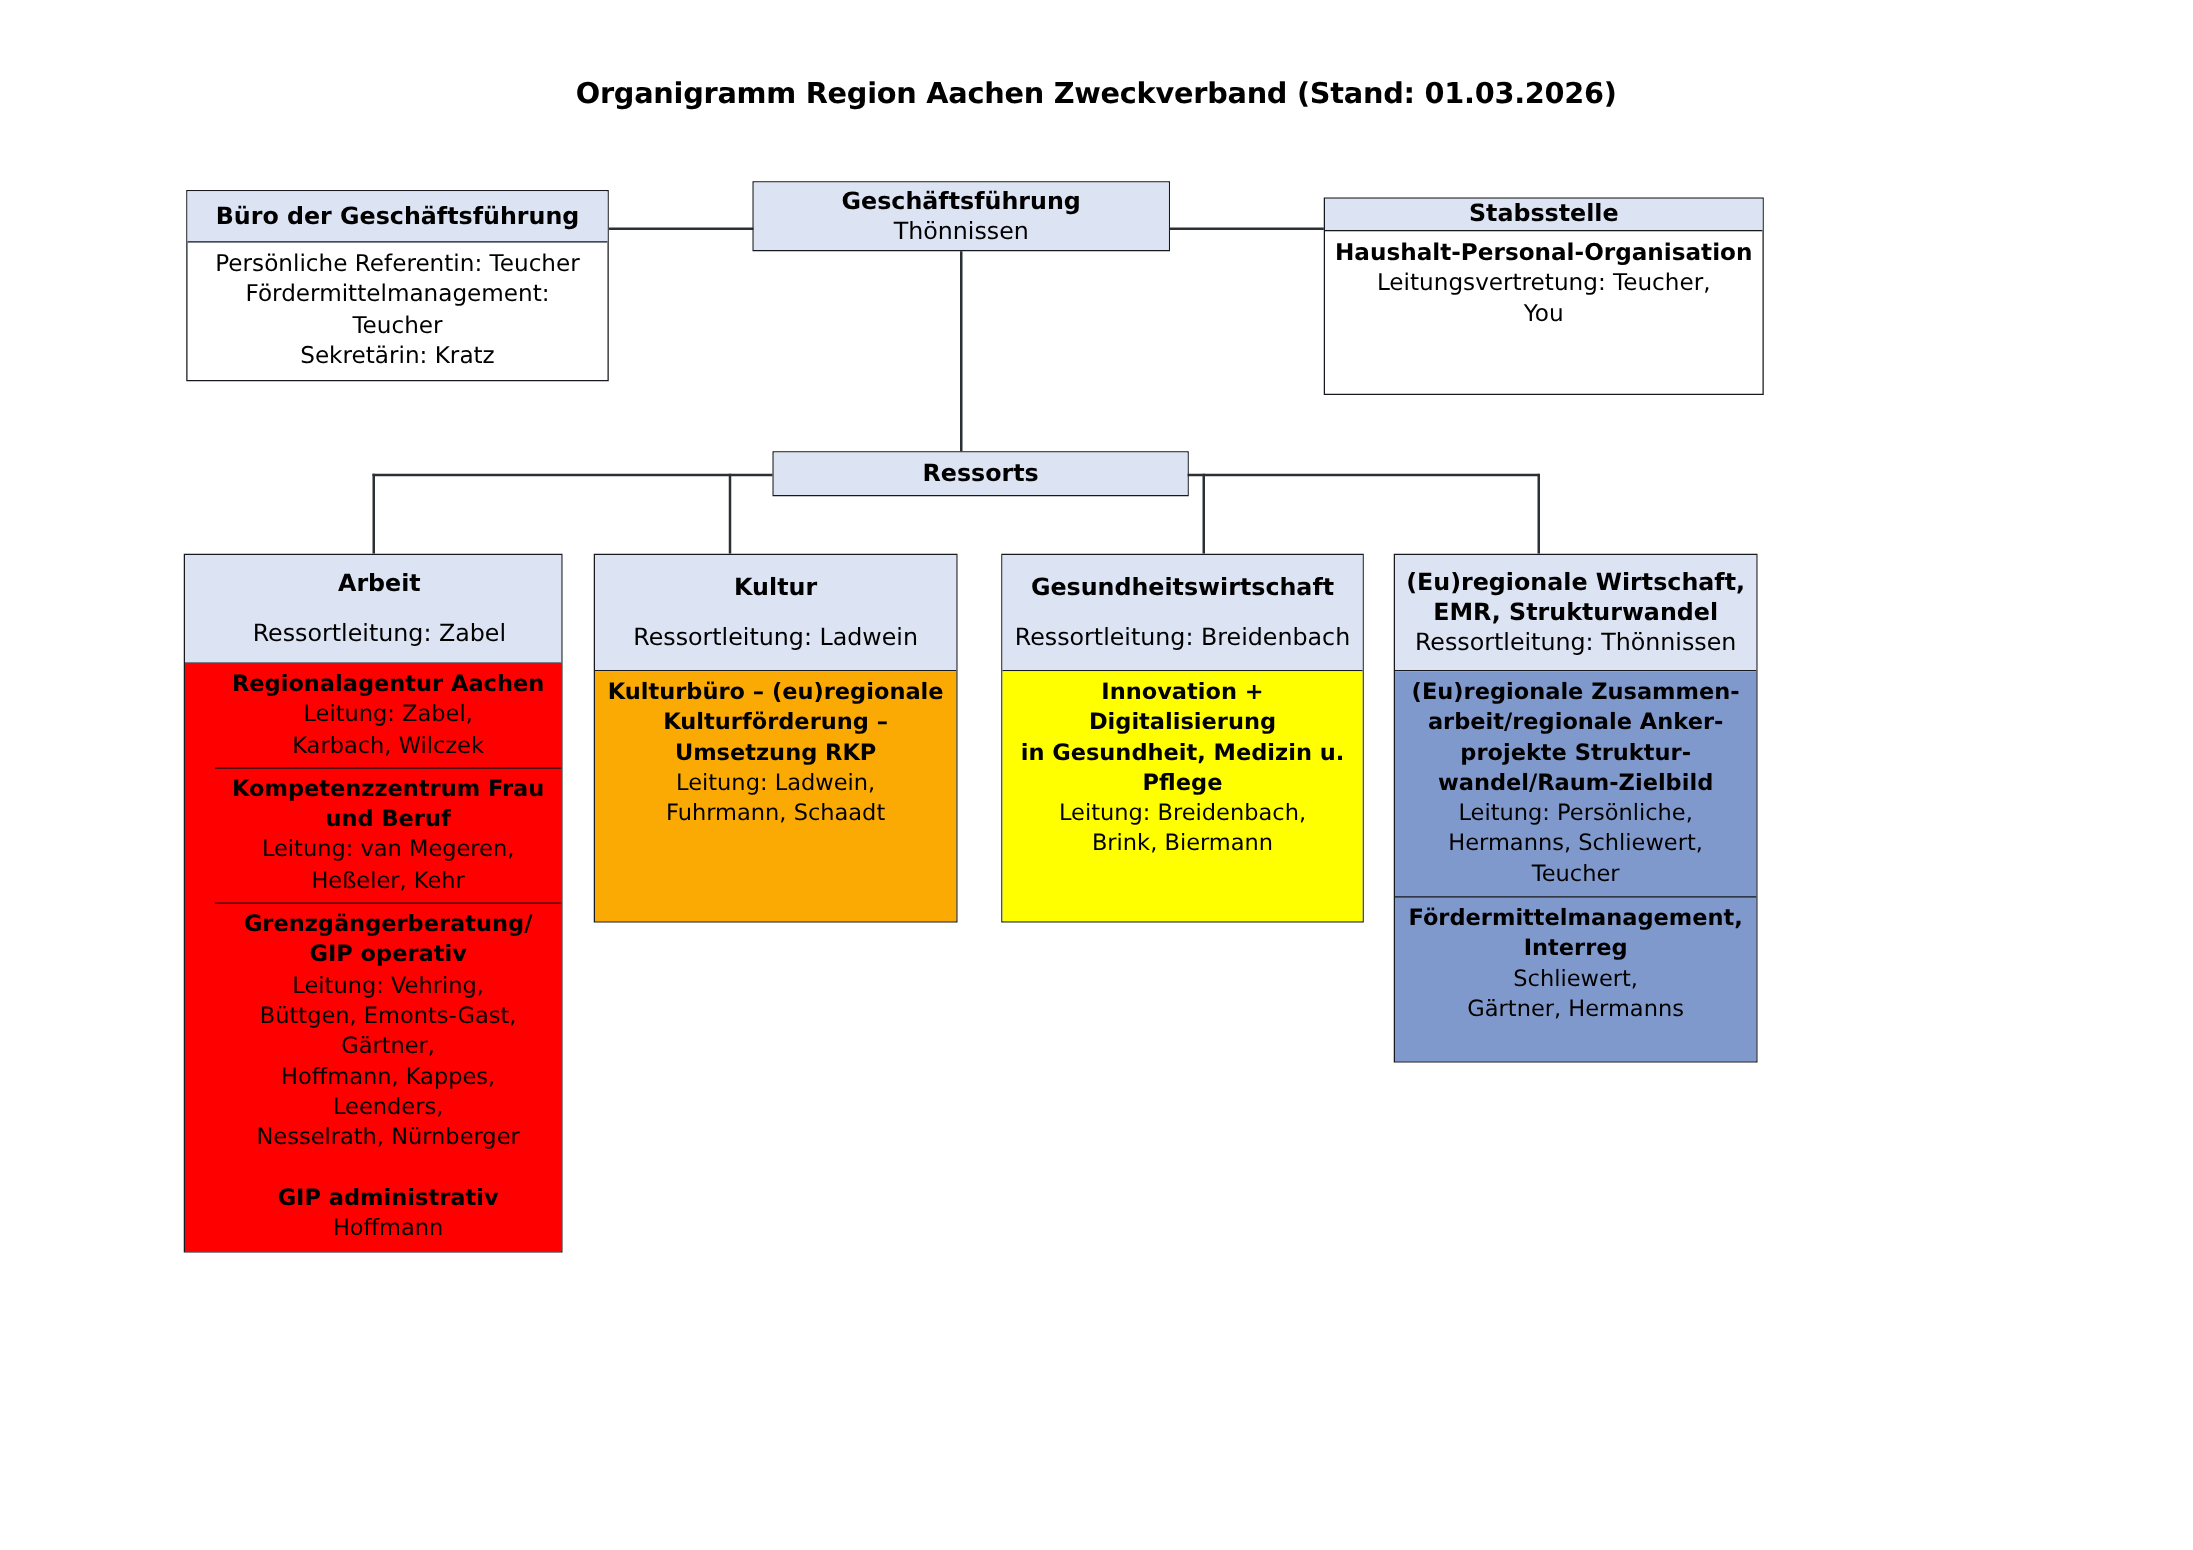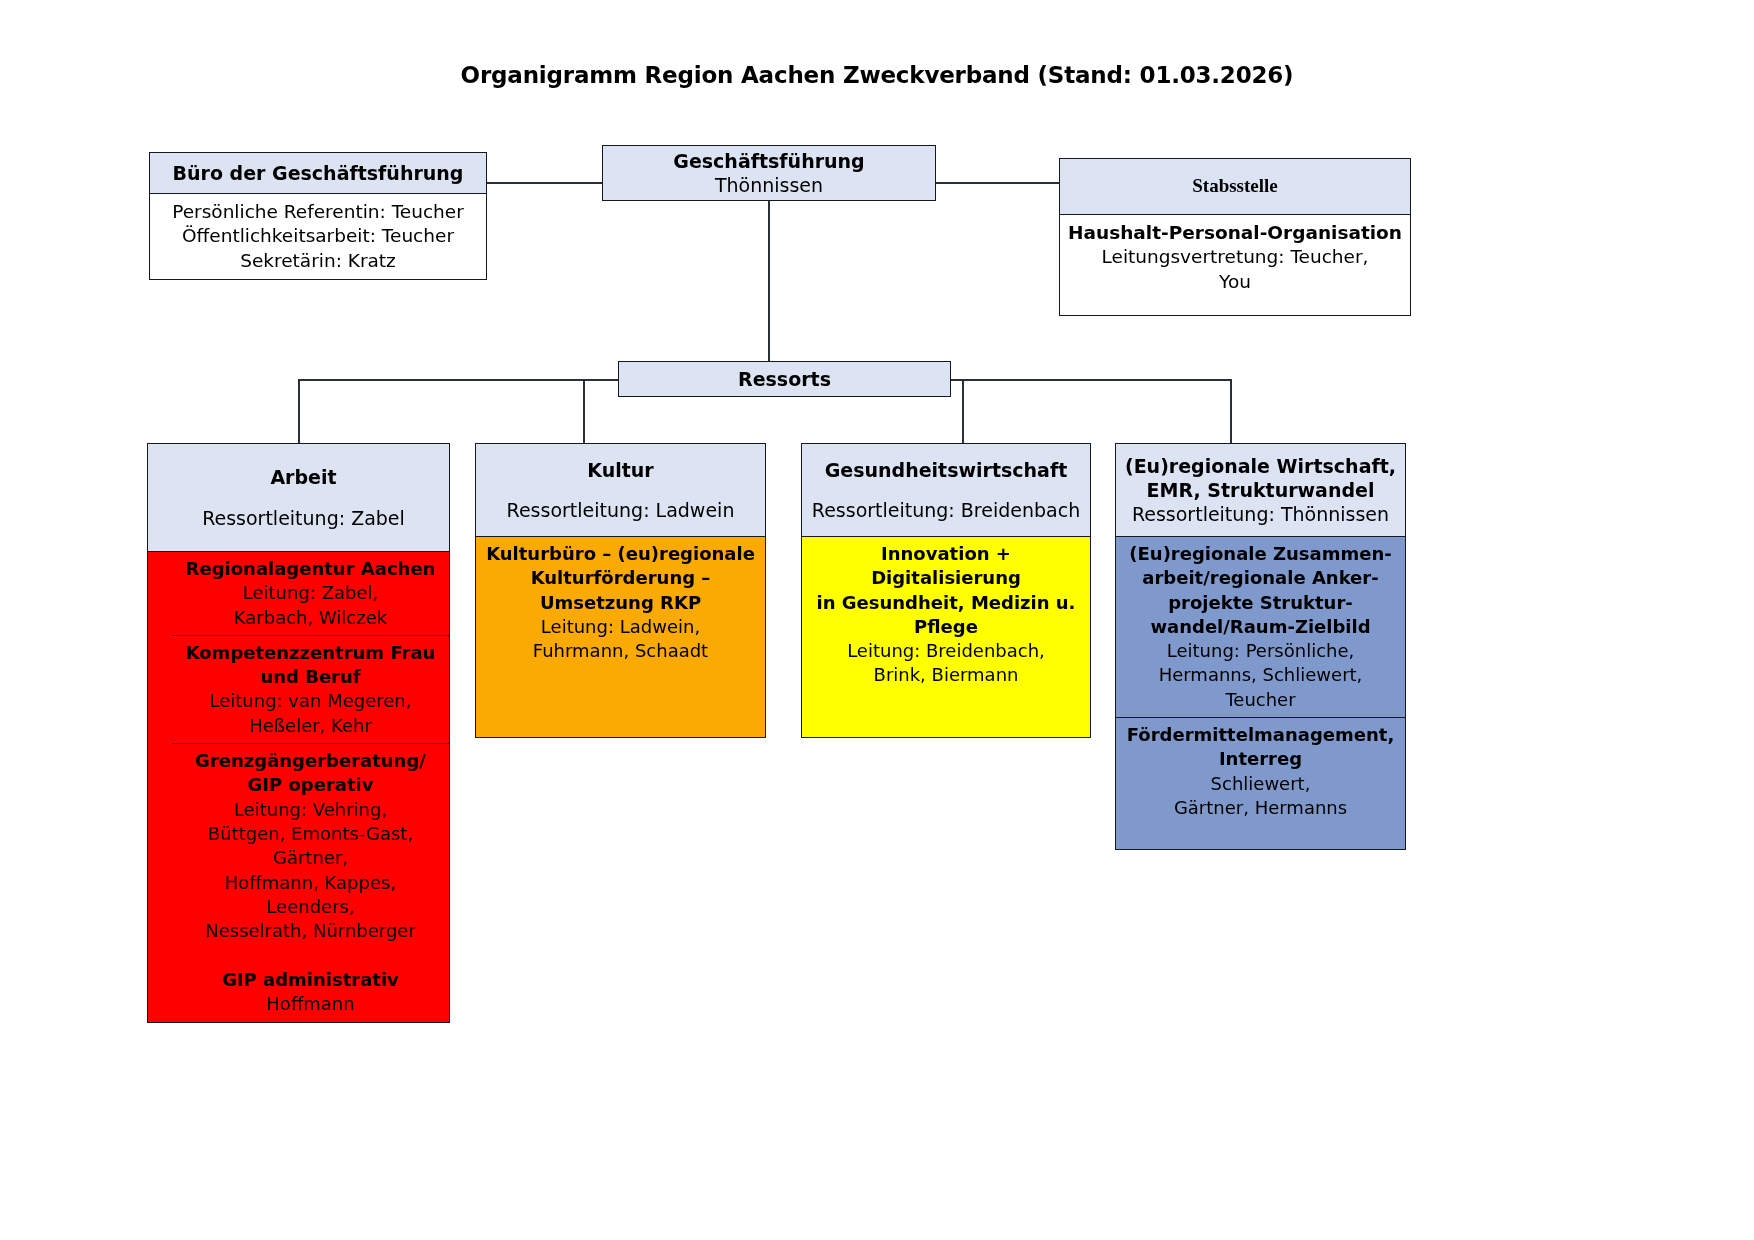--- a/index.html
+++ b/index.html
@@ -77,26 +77,26 @@
   }
   .hline { height: 1.5px; }
   .vline { width: 1.5px; }
 
   
   #box-buero      { left: 149px;  top: 152px; width: 338px; }
   #box-buero .hdr { height: 41px; text-align: right; }
   #box-gf         { left: 602px;  top: 145px; width: 334px; height: 56px; background: #dce3f2; }
   #box-gf .hdr    { height: 100%; border-bottom: none; }
   #box-stabs      { left: 1059px; top: 158px; width: 352px; height: 158px; }
-  #box-stabs .hdr { height: 56px; font-family: Liberation Serif, serif; }
+  #box-stabs .hdr { height: 26px; }
   #box-ressorts   { left: 618px;  top: 361px; width: 333px; height: 36px; background: #dce3f2; }
   #box-ressorts .hdr { height: 100%; border-bottom: none; }
 
   #box-arbeit     { left: 147px;  top: 443px; width: 303px; }
-  #box-arbeit .hdr{ height: 108px; padding-left: 10px; }
+  #box-arbeit .hdr{ height: 87px; padding-left: 10px; }
   #box-kultur     { left: 475px;  top: 443px; width: 291px; }
   #box-kultur .hdr{ height: 93px; }
   #box-gesund     { left: 801px;  top: 443px; width: 290px; }
   #box-gesund .hdr{ height: 93px; }
   #box-euregio    { left: 1115px; top: 443px; width: 291px; }
   #box-euregio .hdr{ height: 93px; padding: 4px 6px; }
 
   .fill-red    { background: #fe0000; padding-left: 24px; }
   .fill-orange { background: #fbaa03; }
   .fill-yellow { background: #ffff00; }
@@ -124,21 +124,21 @@
   <div class="line hline" style="left:919px; top:379px; width:312px;"></div>
   <div class="line vline" style="left:298px; top:379px; height:64px;"></div>
   <div class="line vline" style="left:583px; top:379px; height:64px;"></div>
   <div class="line vline" style="left:962px; top:379px; height:64px;"></div>
   <div class="line vline" style="left:1230px; top:379px; height:64px;"></div>
 
   <div class="box" id="box-buero">
     <div class="hdr">Büro der Geschäftsführung</div>
     <div class="body">
       <div>Persönliche Referentin: Teucher</div>
-      <div>Öffentlichkeitsarbeit: Teucher</div>
+      <div>Fördermittelmanagement: Teucher</div>
       <div>Sekretärin: Kratz</div>
     </div>
   </div>
 
   <div class="box" id="box-gf">
     <div class="hdr">
       <span>Geschäftsführung</span>
       <span class="sub">Thönnissen</span>
     </div>
   </div>

